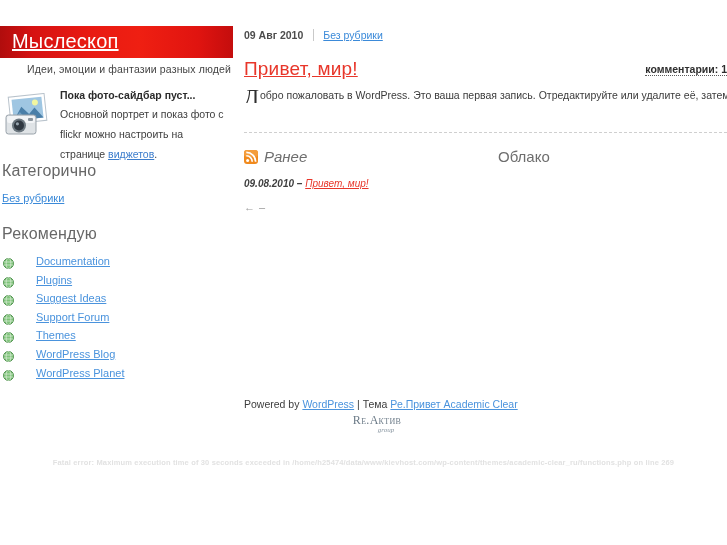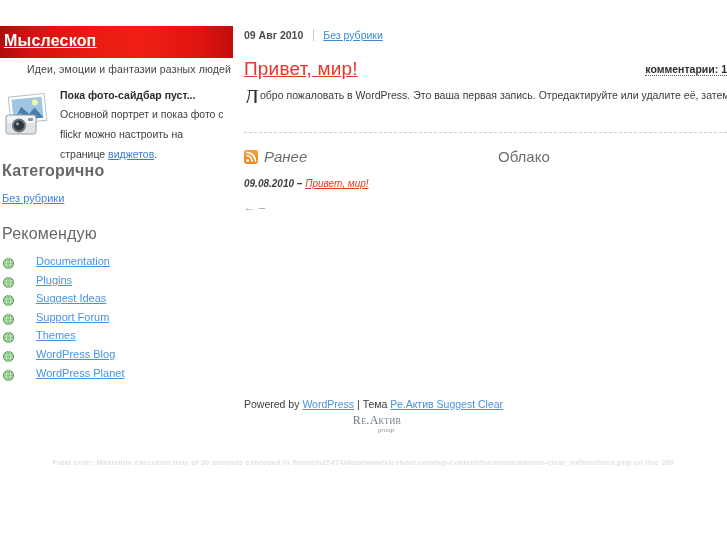--- a/index.html
+++ b/index.html
@@ -45,27 +45,27 @@
     left: 0;
     top: 26px;
     width: 233px;
     height: 32px;
     background: linear-gradient(to right,
        #b00d0d 0%, #d61212 14%, #e81a12 38%,
        #ef1f12 60%, #e01410 85%, #c40d0d 100%);
   }
   .banner .site-title {
     position: absolute;
-    left: 4px;
+    left: 12px;
     top: 3px;
-    font-size: 16px;
+    font-size: 20px;
     line-height: 24px;
     color: #ffffff;
     text-decoration: underline;
-    font-weight: bold;
+    font-weight: normal;
     letter-spacing: 0.2px;
     white-space: nowrap;
     cursor: pointer;
   }
 
   .tagline {
     position: absolute;
     left: 3px;
     top: 63px;
     font-size: 10.5px;
@@ -116,21 +116,21 @@
   .sb-heading {
     position: absolute;
     left: 2px;
     font-size: 16px;
     font-weight: normal;
     color: #676767;
     letter-spacing: 0.2px;
     margin: 0;
     white-space: nowrap;
   }
-  #h-cat { top: 162px; font-weight: bold; }
+  #h-cat { top: 162px; }
   #h-rec { top: 225px; }
 
   .cat-link {
     position: absolute;
     left: 2px;
     top: 192px;
     font-size: 11px;
     color: #3b8ad9;
     text-decoration: underline;
     cursor: pointer;
@@ -515,21 +515,21 @@
     </div>
 
     <div class="w-col-right">
       <h2 class="w-head">Облако</h2>
     </div>
 
     <div class="footer-credit"><span>Powered by</span>
       <a>WordPress</a>
       <span>|</span>
       <span>Тема</span>
-      <a>Ре.Актив Suggest Clear</a></div>
+      <a>Ре.Привет Academic Clear</a></div>
 
     <div class="footer-logo">
       <span class="fl-main">Re.Актив</span>
       <span class="fl-sub">group</span>
     </div>
   </div>
 
   <div class="fatal-error">Fatal error: Maximum execution time of 30 seconds exceeded in /home/h25474/data/www/kievhost.com/wp-content/themes/academic-clear_ru/functions.php on line 269</div>
 
 </div>

